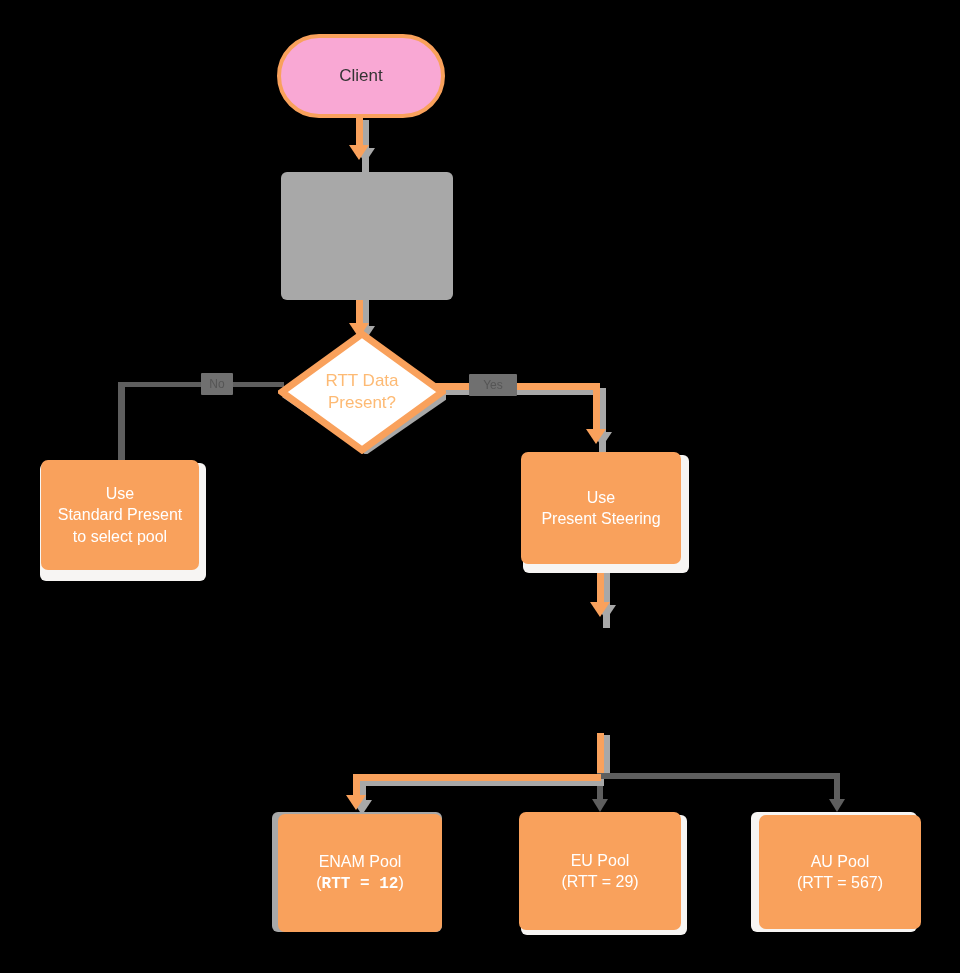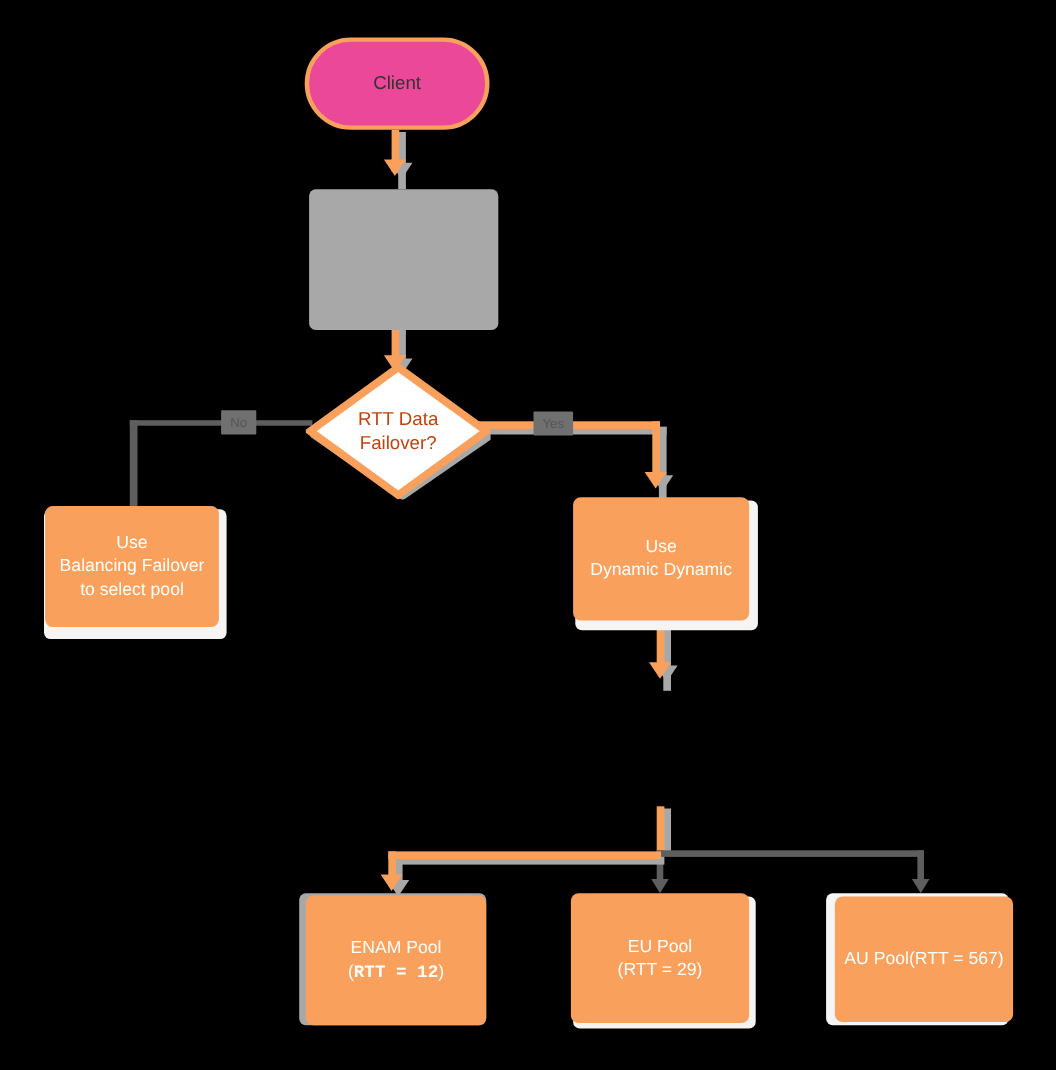--- a/index.html
+++ b/index.html
@@ -43,21 +43,21 @@
   .proc {
     background: #f9a15c;
     color: #ffffff;
     border-radius: 7px;
     font-size: 16px;
     padding: 4px 8px;
   }
 
   
   .term {
-    background: #ec4899;
+    background: #f9a8d4;
     color: #333333;
     border: 4px solid #f9a15c;
     border-radius: 44px;
     font-size: 17px;
     align-items: center;
   }
 
   
   .diamond-wrap {
     position: absolute;
@@ -66,21 +66,21 @@
     position: absolute;
     inset: 0;
   }
   .diamond-label {
     position: absolute;
     inset: 0;
     display: flex;
     align-items: center;
     justify-content: center;
     text-align: center;
-    color: #c2410c;
+    color: #fdba74;
     font-size: 17px;
     line-height: 1.3;
     pointer-events: none;
   }
 
   
   .seg {
     position: absolute;
   }
   .seg-orange { background: #f9a15c; }
@@ -178,59 +178,59 @@
   <div class="shadow shadow-gray" style="left:281px; top:172px; width:172px; height:128px;"></div>
 
   <div class="diamond-wrap" style="left:278px; top:330px; width:168px; height:124px;">
     <svg class="diamond-shape" viewBox="0 0 168 124" preserveAspectRatio="none">
       <polygon points="88,9 172,67 88,125 4,67" fill="#a8a8a8"></polygon>
       <polygon points="84,4 164,62 84,120 4,62" fill="#ffffff" stroke="#f9a15c" stroke-width="7"></polygon>
     </svg>
     <div class="diamond-label">
       <div>
         <div>RTT Data</div>
-        <div>Failover?</div>
+        <div>Present?</div>
       </div>
     </div>
   </div>
 
   <div class="edge-label" style="left:201px; top:373px; width:32px; height:22px;">
     <span>No</span>
   </div>
-  <div class="edge-label" style="left:485px; top:374px; width:36px; height:22px;">
+  <div class="edge-label" style="left:469px; top:374px; width:48px; height:22px;">
     <span>Yes</span>
   </div>
 
   <div class="shadow shadow-light" style="left:40px; top:463px; width:166px; height:118px;"></div>
   <div class="node proc" style="left:41px; top:460px; width:158px; height:110px; flex-direction:column;">
     <span>Use</span>
-    <span>Balancing Failover</span>
+    <span>Standard Present</span>
     <span>to select pool</span>
   </div>
 
   <div class="shadow shadow-light" style="left:523px; top:455px; width:166px; height:118px;"></div>
   <div class="node proc" style="left:521px; top:452px; width:160px; height:112px; flex-direction:column;">
     <span>Use</span>
-    <span>Dynamic Dynamic</span>
+    <span>Present Steering</span>
   </div>
 
 
   <div class="shadow shadow-gray" style="left:272px; top:812px; width:170px; height:120px;"></div>
   <div class="node proc" style="left:278px; top:814px; width:164px; height:118px; flex-direction:column;">
     <span>ENAM Pool</span>
     <span>
       <span>(</span><span class="bold">RTT = 12</span><span>)</span>
     </span>
   </div>
 
   <div class="shadow shadow-light" style="left:521px; top:815px; width:166px; height:120px;"></div>
   <div class="node proc" style="left:519px; top:812px; width:162px; height:118px; flex-direction:column;">
     <span>EU Pool</span>
     <span>(RTT = 29)</span>
   </div>
 
   <div class="shadow shadow-light" style="left:751px; top:812px; width:166px; height:120px;"></div>
-  <div class="node proc" style="left:759px; top:815px; width:162px; height:114px; ">
+  <div class="node proc" style="left:759px; top:815px; width:162px; height:114px; flex-direction:column;">
     <span>AU Pool</span>
     <span>(RTT = 567)</span>
   </div>
 
 </div>
 
 </body></html>

